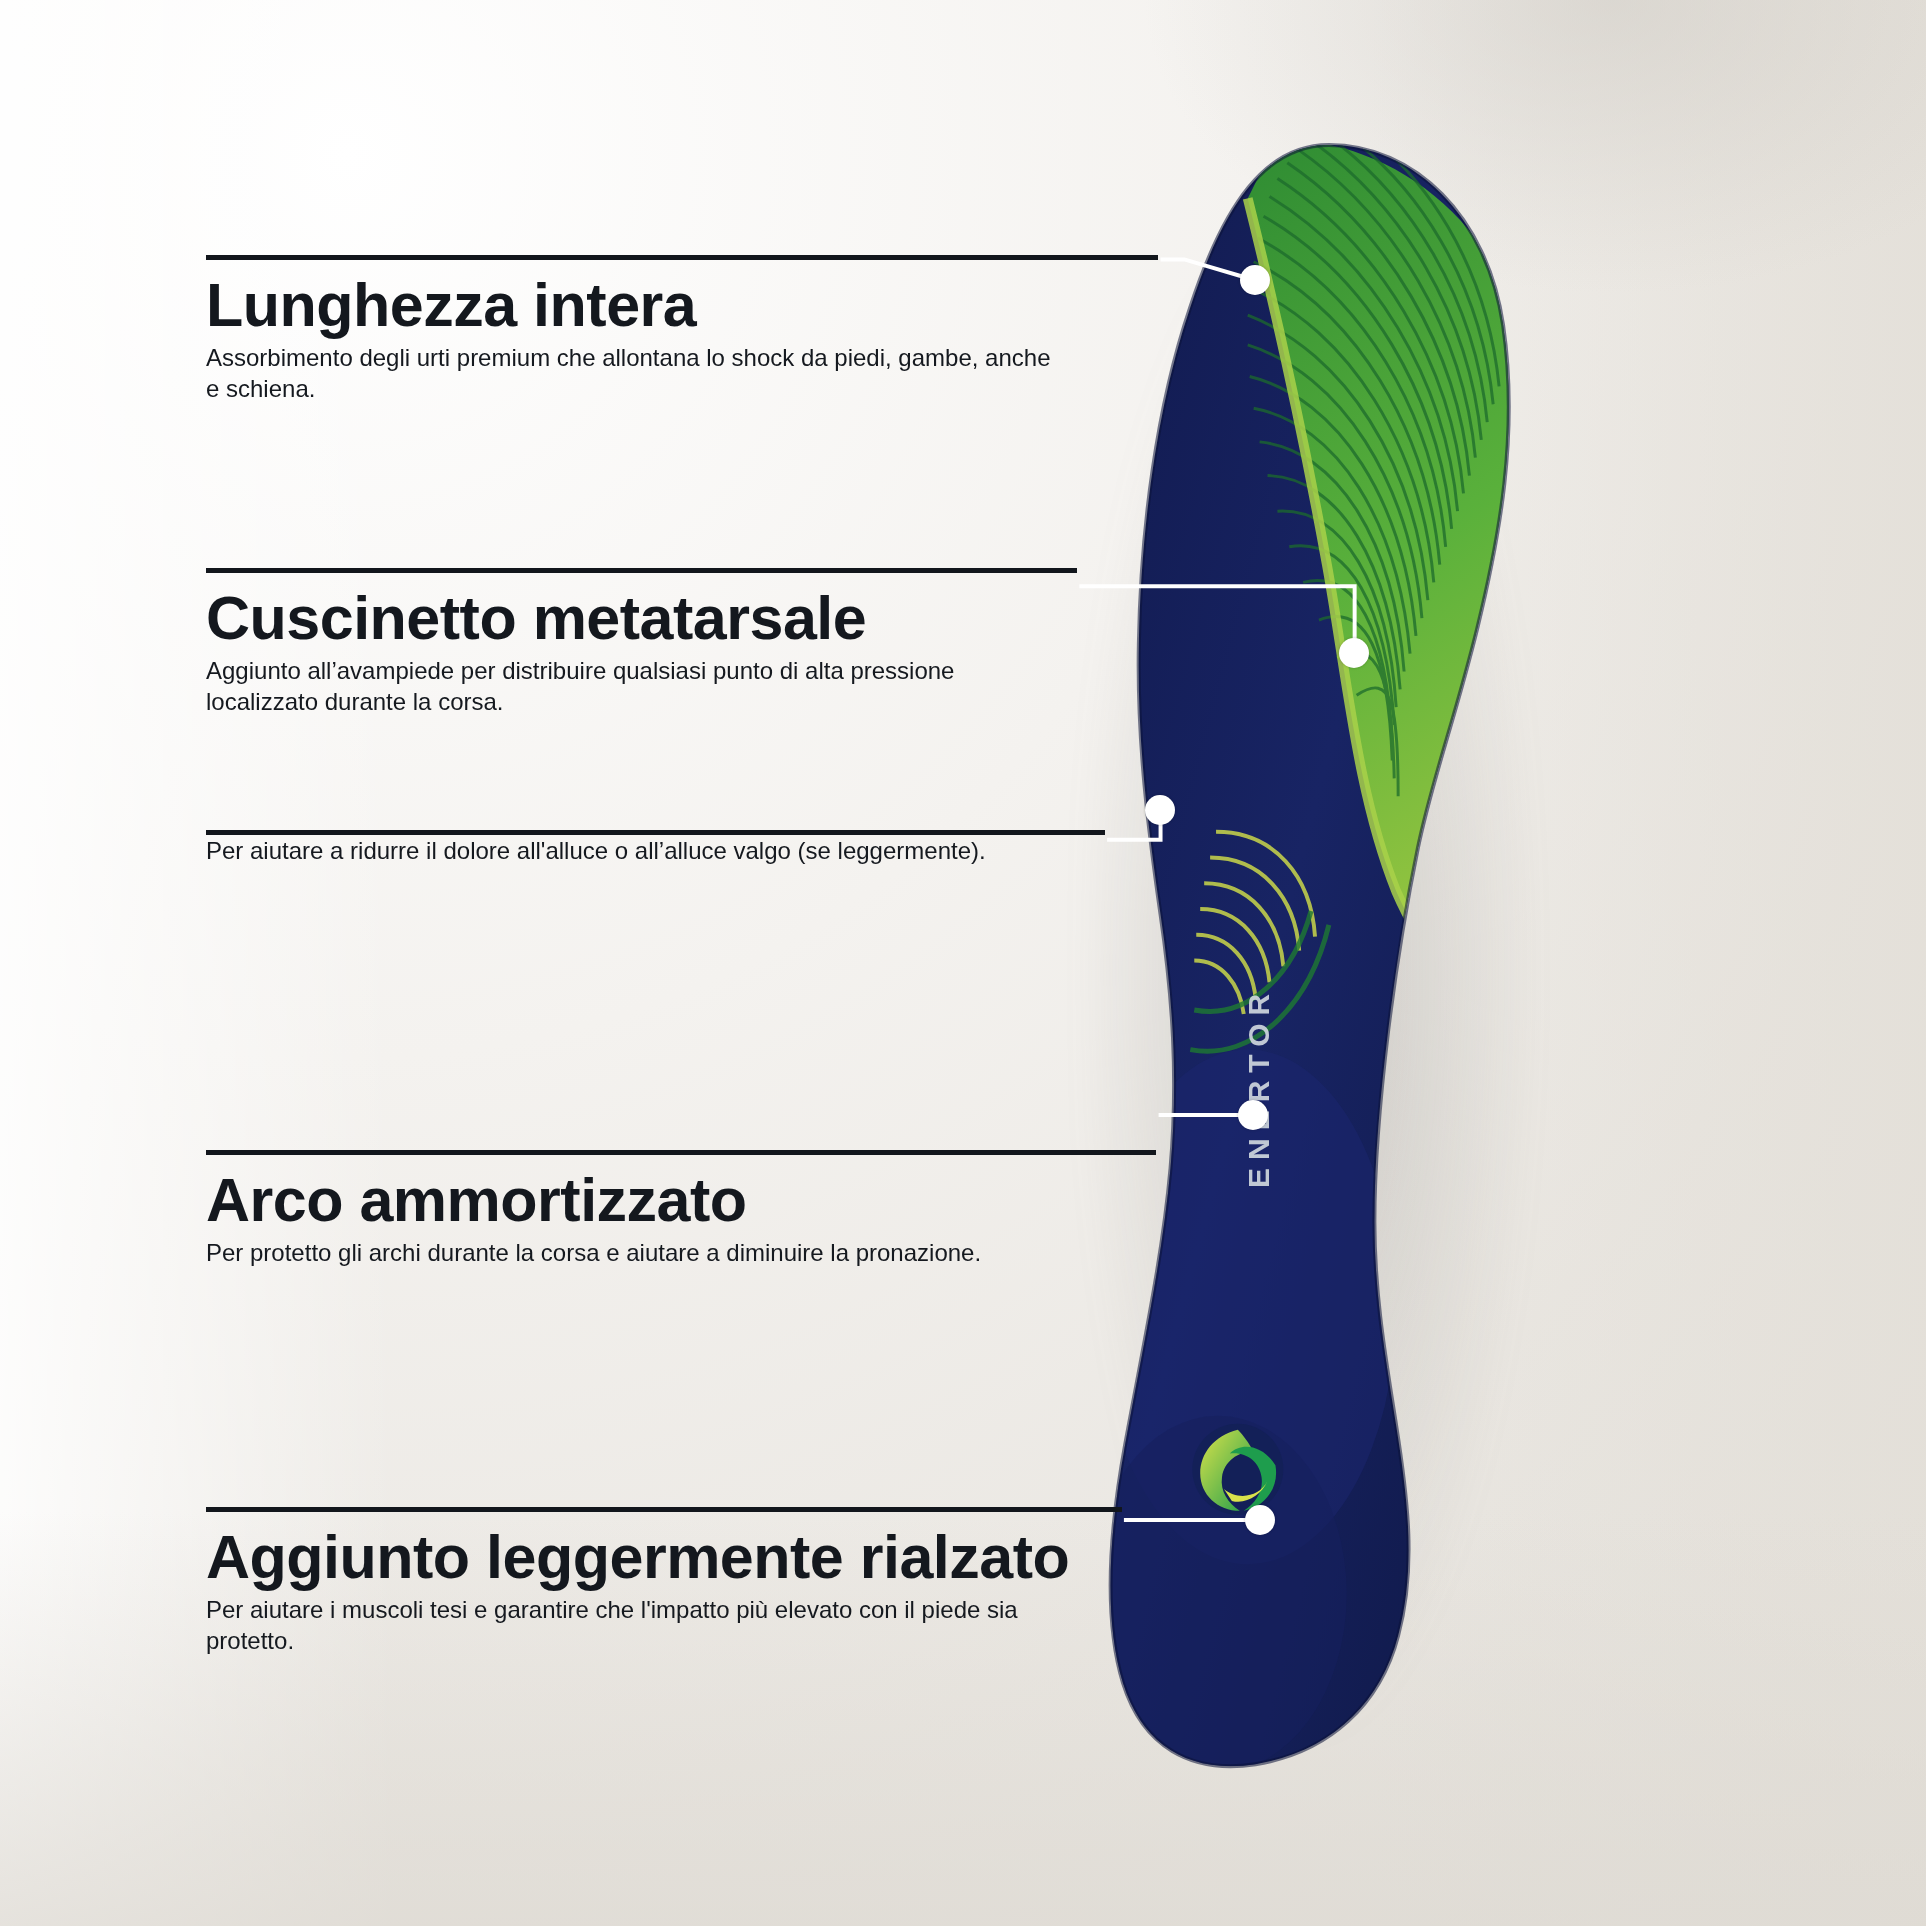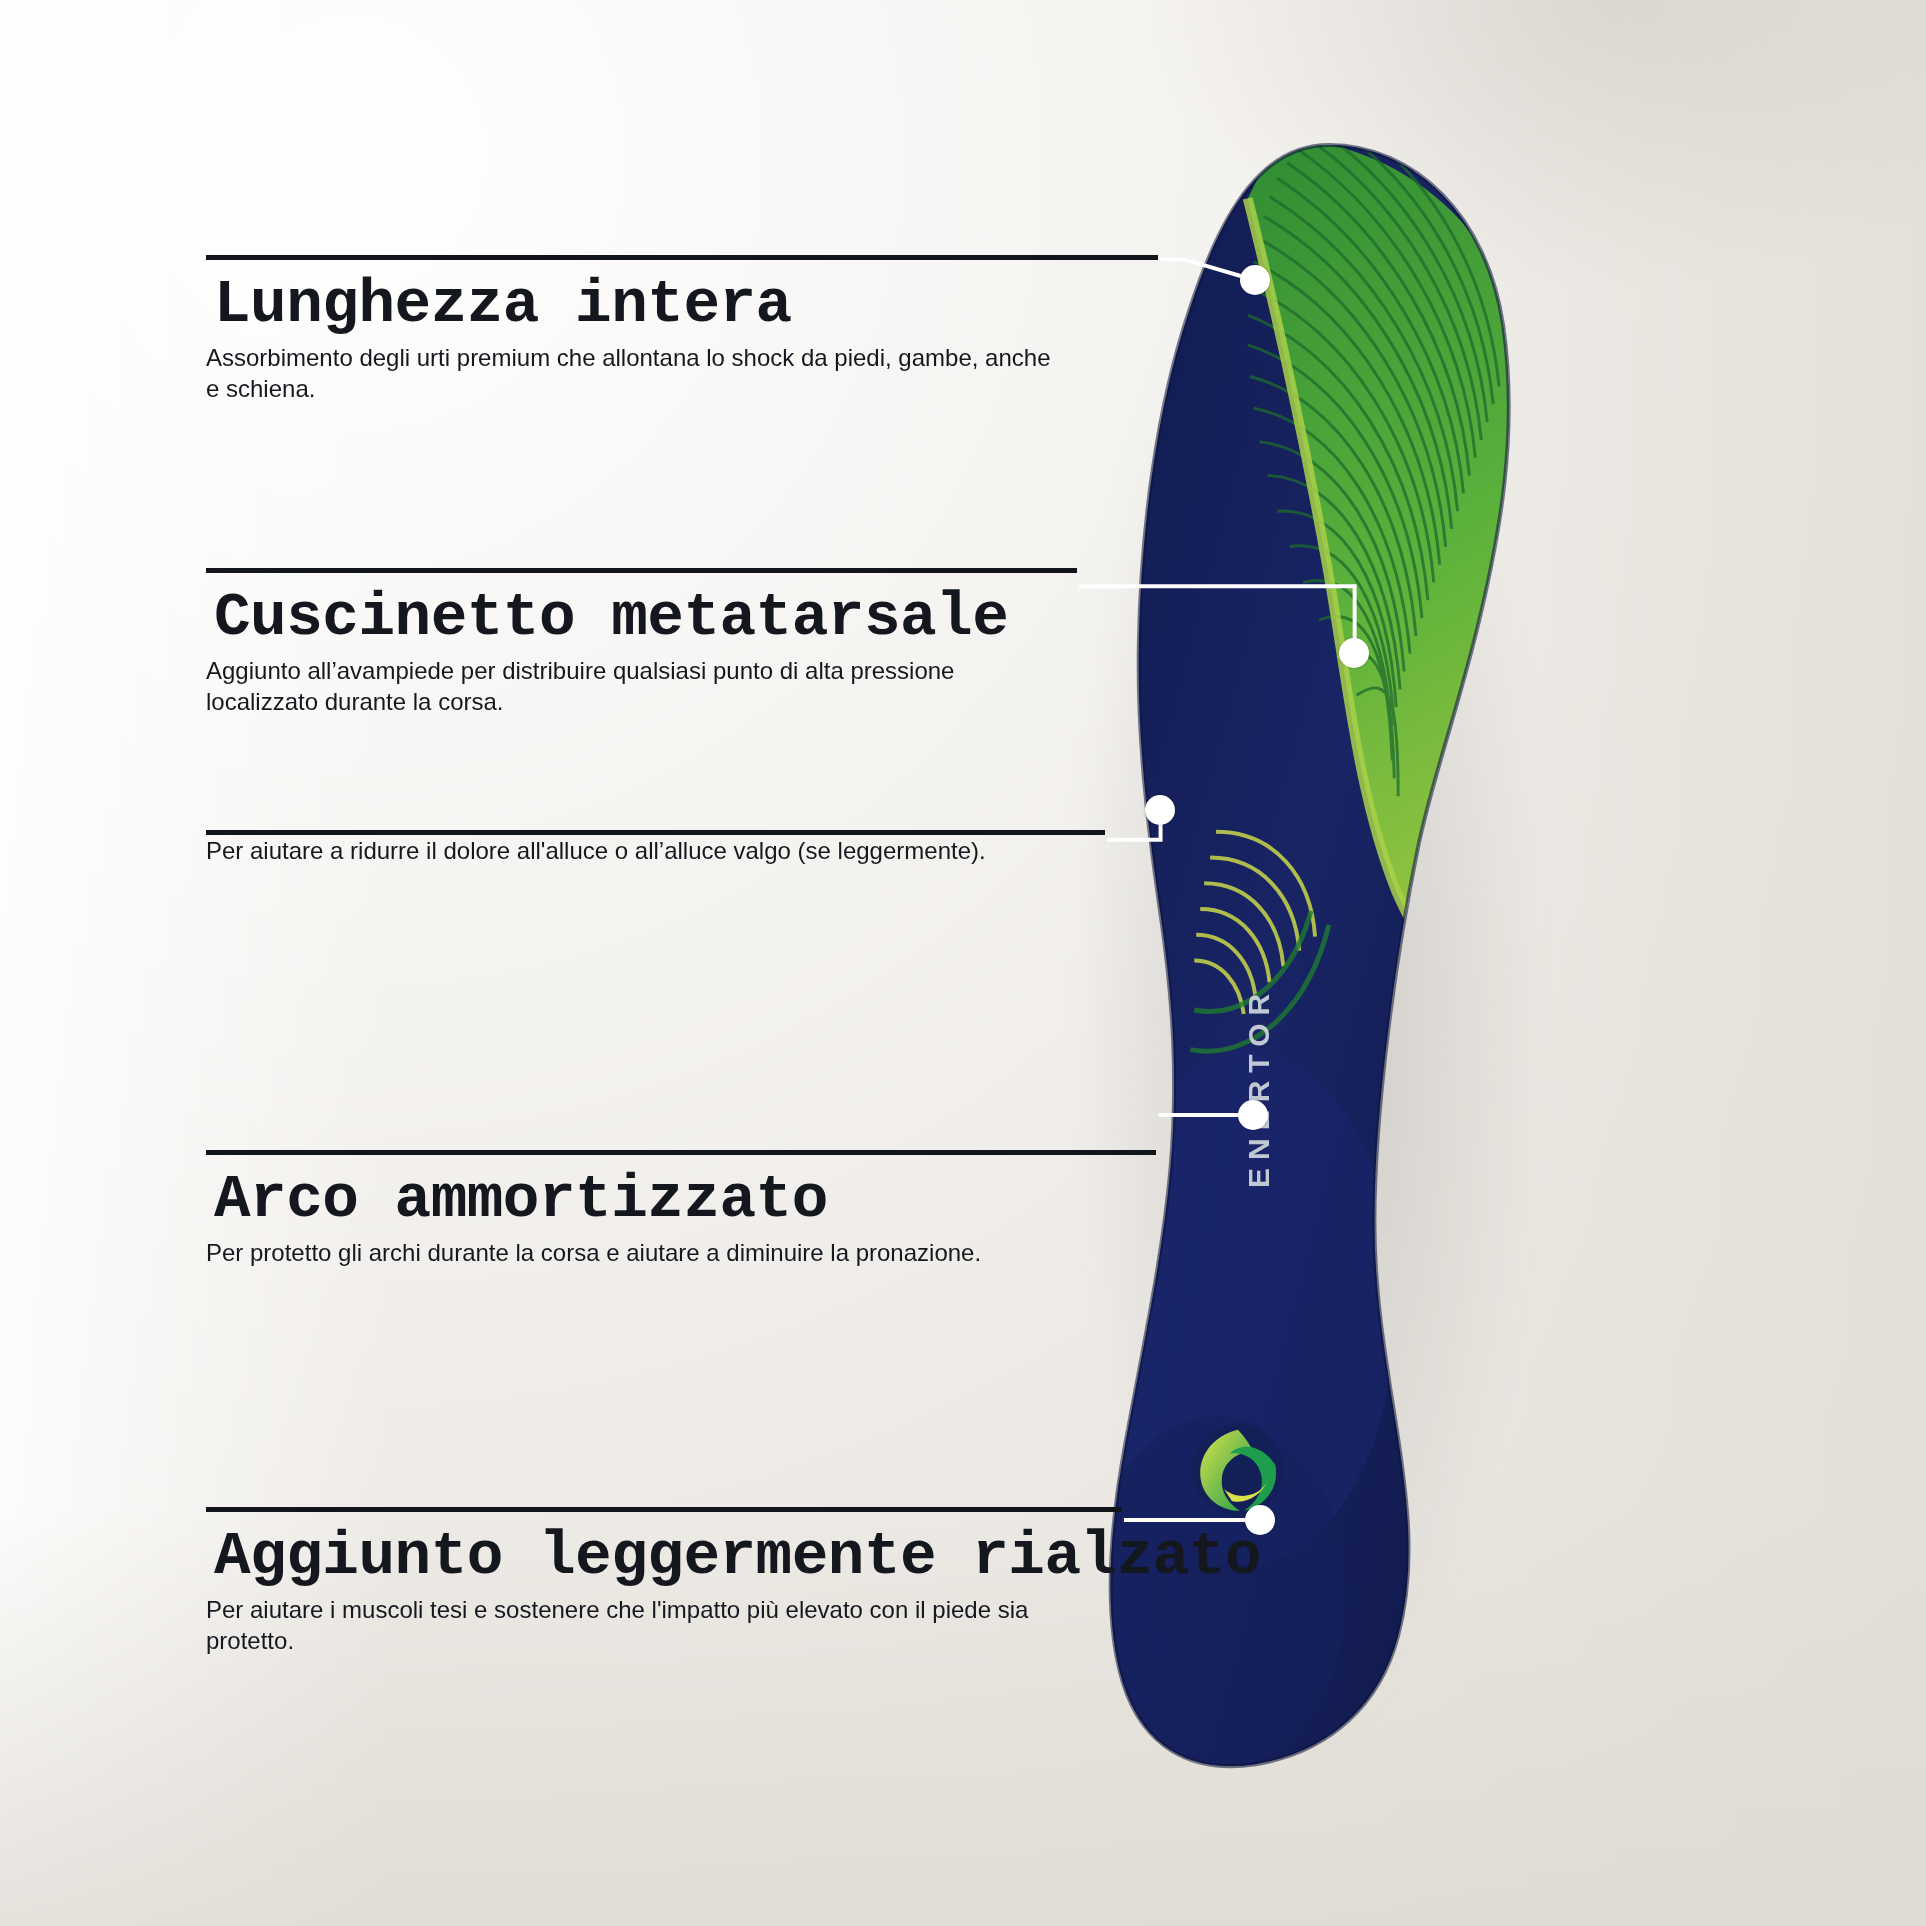--- a/index.html
+++ b/index.html
@@ -47,28 +47,27 @@
     position: absolute;
     left: 206px;
     width: 851px;
   }
   .rule {
     height: 5px;
     background: #12161c;
     width: 100%;
   }
   .callout h2 {
-    margin: 14px 0 6px 8px;
+    margin: 14px 0 6px 0;
     font-size: 61px;
     line-height: 1.02;
     font-weight: 700;
     letter-spacing: -0.5px;
     color: #14181e;
     white-space: nowrap;
-    font-family: Liberation Mono, monospace;
   }
   .callout p {
     margin: 0;
     font-size: 24px;
     line-height: 1.30;
     color: #15191f;
     font-weight: 400;
   }
   .callout.c1 { top: 255px; }
   .callout.c1 .rule { width: 952px; }
@@ -299,17 +298,17 @@
 
   <div class="callout c4">
     <div class="rule"></div>
     <h2>Arco ammortizzato</h2>
     <p>Per protetto gli archi durante la corsa e aiutare a diminuire la pronazione.</p>
   </div>
 
   <div class="callout c5">
     <div class="rule"></div>
     <h2>Aggiunto leggermente rialzato</h2>
-    <p>Per aiutare i muscoli tesi e sostenere che l'impatto più elevato con il piede sia protetto.</p>
+    <p>Per aiutare i muscoli tesi e garantire che l'impatto più elevato con il piede sia protetto.</p>
   </div>
 
 </div>
 
 
 </body></html>

